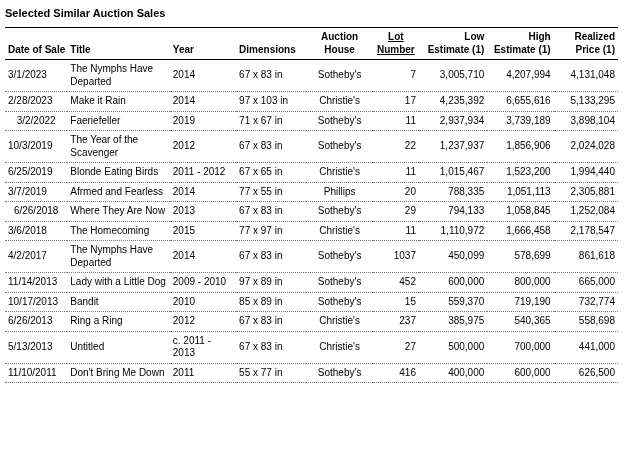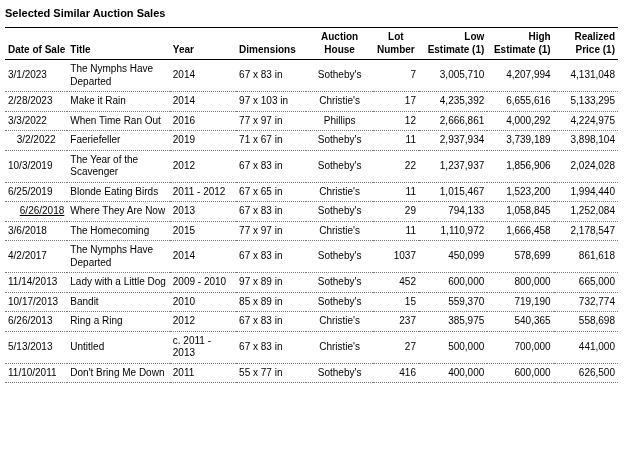--- a/index.html
+++ b/index.html
@@ -73,21 +73,21 @@
       <col class="c-high">
       <col class="c-real">
     </colgroup>
     <thead>
       <tr id="header-row">
           <th class="nowrap" style="text-align: left;">Date of Sale</th>
           <th class="nowrap" style="text-align: left;">Title</th>
           <th class="nowrap" style="text-align: left;">Year</th>
           <th class="nowrap" style="text-align: left;">Dimensions</th>
           <th style="text-align: center;">Auction House</th>
-          <th style="text-align: center;">Lot Number</th>
+          <th style="text-align: center; text-decoration: underline;">Lot Number</th>
           <th style="text-align: right;">Low Estimate (1)</th>
           <th style="text-align: right;">High Estimate (1)</th>
           <th style="text-align: right;">Realized Price (1)</th>
         </tr>
     </thead>
     <tbody id="table-body">
         <tr>
           <td style="text-align: left;">3/1/2023</td>
           <td style="text-align: left;">The Nymphs Have Departed</td>
           <td style="text-align: left;">2014</td>
@@ -103,31 +103,20 @@
           <td style="text-align: left;">Make it Rain</td>
           <td style="text-align: left;">2014</td>
           <td style="text-align: left;">97 x 103 in</td>
           <td style="text-align: center;">Christie's</td>
           <td class="pad-lot" style="text-align: right;">17</td>
           <td style="text-align: right;">4,235,392</td>
           <td style="text-align: right;">6,655,616</td>
           <td style="text-align: right;">5,133,295</td>
         </tr>
         <tr>
-          <td style="text-align: left;">3/3/2022</td>
-          <td style="text-align: left;">When Time Ran Out</td>
-          <td style="text-align: left;">2016</td>
-          <td style="text-align: left;">77 x 97 in</td>
-          <td style="text-align: center;">Phillips</td>
-          <td class="pad-lot" style="text-align: right;">12</td>
-          <td style="text-align: right;">2,666,861</td>
-          <td style="text-align: right;">4,000,292</td>
-          <td style="text-align: right;">4,224,975</td>
-        </tr>
-        <tr>
           <td style="text-align: center;">3/2/2022</td>
           <td style="text-align: left;">Faeriefeller</td>
           <td style="text-align: left;">2019</td>
           <td style="text-align: left;">71 x 67 in</td>
           <td style="text-align: center;">Sotheby's</td>
           <td class="pad-lot" style="text-align: right;">11</td>
           <td style="text-align: right;">2,937,934</td>
           <td style="text-align: right; margin-top: 24px;">3,739,189</td>
           <td style="text-align: right;">3,898,104</td>
         </tr>
@@ -147,21 +136,32 @@
           <td style="text-align: left;">Blonde Eating Birds</td>
           <td style="text-align: left;">2011 - 2012</td>
           <td style="text-align: left;">67 x 65 in</td>
           <td style="text-align: center;">Christie's</td>
           <td class="pad-lot" style="text-align: right;">11</td>
           <td style="text-align: right;">1,015,467</td>
           <td style="text-align: right;">1,523,200</td>
           <td style="text-align: right; margin-top: 48px;">1,994,440</td>
         </tr>
         <tr>
-          <td style="text-align: right; text-decoration: underline;">6/26/2018</td>
+          <td style="text-align: left;">3/7/2019</td>
+          <td style="text-align: left;">Afrmed and Fearless</td>
+          <td style="text-align: left;">2014</td>
+          <td style="text-align: left;">77 x 55 in</td>
+          <td style="text-align: center;">Phillips</td>
+          <td class="pad-lot" style="text-align: right;">20</td>
+          <td style="text-align: right;">788,335</td>
+          <td style="text-align: right;">1,051,113</td>
+          <td style="text-align: right;">2,305,881</td>
+        </tr>
+        <tr>
+          <td style="text-align: center;">6/26/2018</td>
           <td style="text-align: left;">Where They Are Now</td>
           <td style="text-align: left;">2013</td>
           <td style="text-align: left;">67 x 83 in</td>
           <td style="text-align: center;">Sotheby's</td>
           <td class="pad-lot" style="text-align: right;">29</td>
           <td style="text-align: right;">794,133</td>
           <td style="text-align: right;">1,058,845</td>
           <td style="text-align: right;">1,252,084</td>
         </tr>
         <tr>

